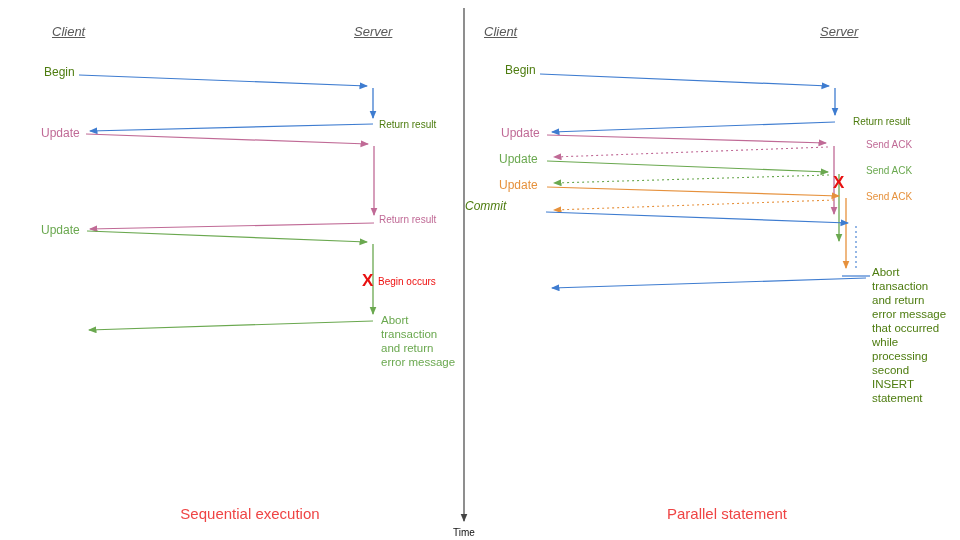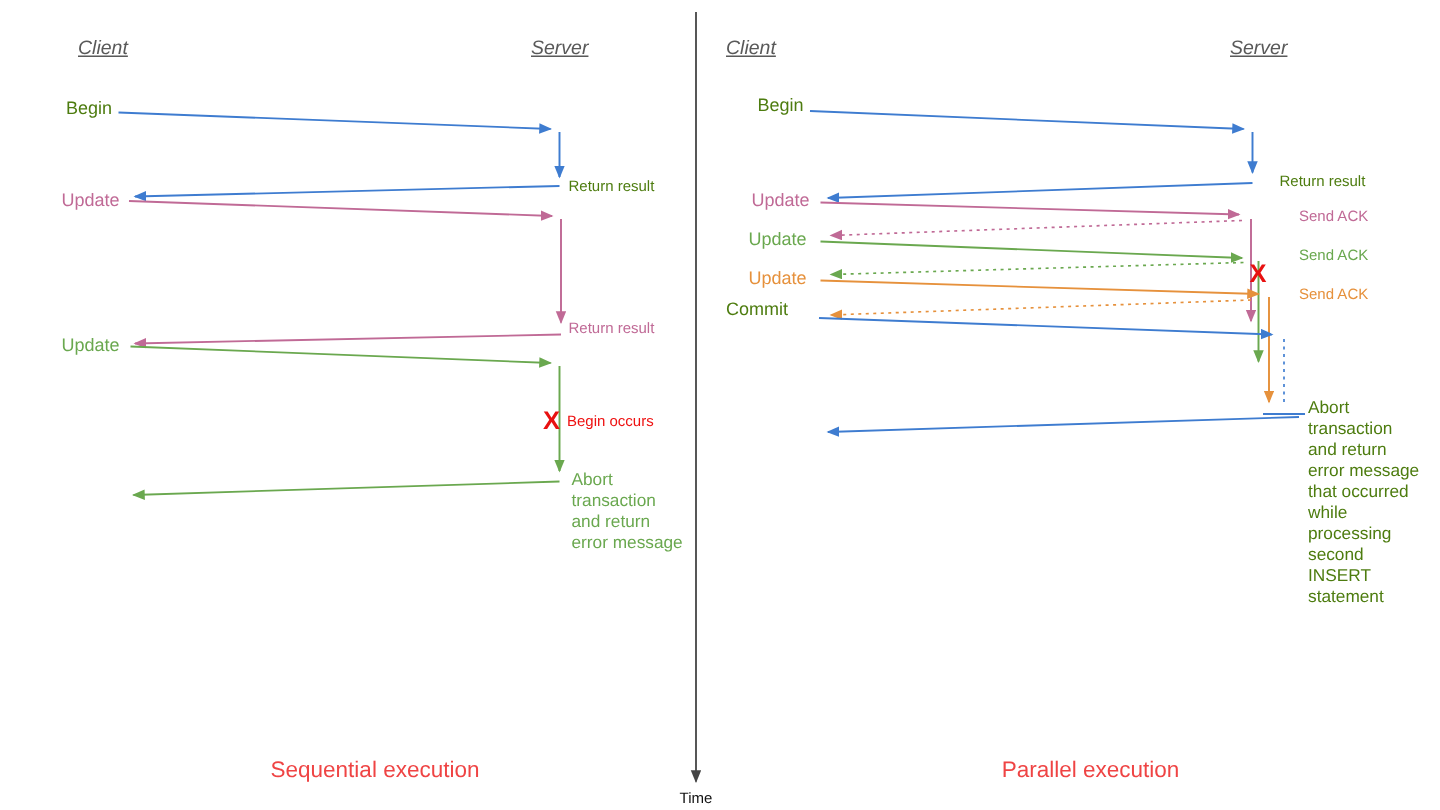--- a/index.html
+++ b/index.html
@@ -101,29 +101,29 @@
 <div class="lbl hdr" style="left:820px;top:25px;">Server</div>
 
 <div class="lbl msg blue" style="left:505px;top:64px;">Begin</div>
 <div class="lbl note blue" style="left:853px;top:115px;">Return result</div>
 <div class="lbl msg pink" style="left:501px;top:127px;">Update</div>
 <div class="lbl note pink" style="left:866px;top:138px;">Send ACK</div>
 <div class="lbl msg green" style="left:499px;top:153px;">Update</div>
 <div class="lbl note green" style="left:866px;top:164px;">Send ACK</div>
 <div class="lbl msg orange" style="left:499px;top:179px;">Update</div>
 <div class="lbl note orange" style="left:866px;top:190px;">Send ACK</div>
-<div class="lbl msg blue" style="left:484px;top:200px;">Commit</div>
+<div class="lbl msg blue" style="left:465px;top:200px;font-style:italic;">Commit</div>
 
 <div class="xmark" style="left:833px;top:174px;">X</div>
 <div class="blk blue" style="left:872px;top:265px;">Abort
 transaction
 and return
 error message
 that occurred
 while
 processing
 second
 INSERT
 statement</div>
 
-<div class="cap" style="left:617px;top:505px;">Parallel execution</div>
+<div class="cap" style="left:617px;top:505px;">Parallel statement</div>
 
 <div class="lbl" style="left:434px;top:526px;width:60px;text-align:center;font-size:10px;color:#111;">Time</div>
 
 </body></html>

